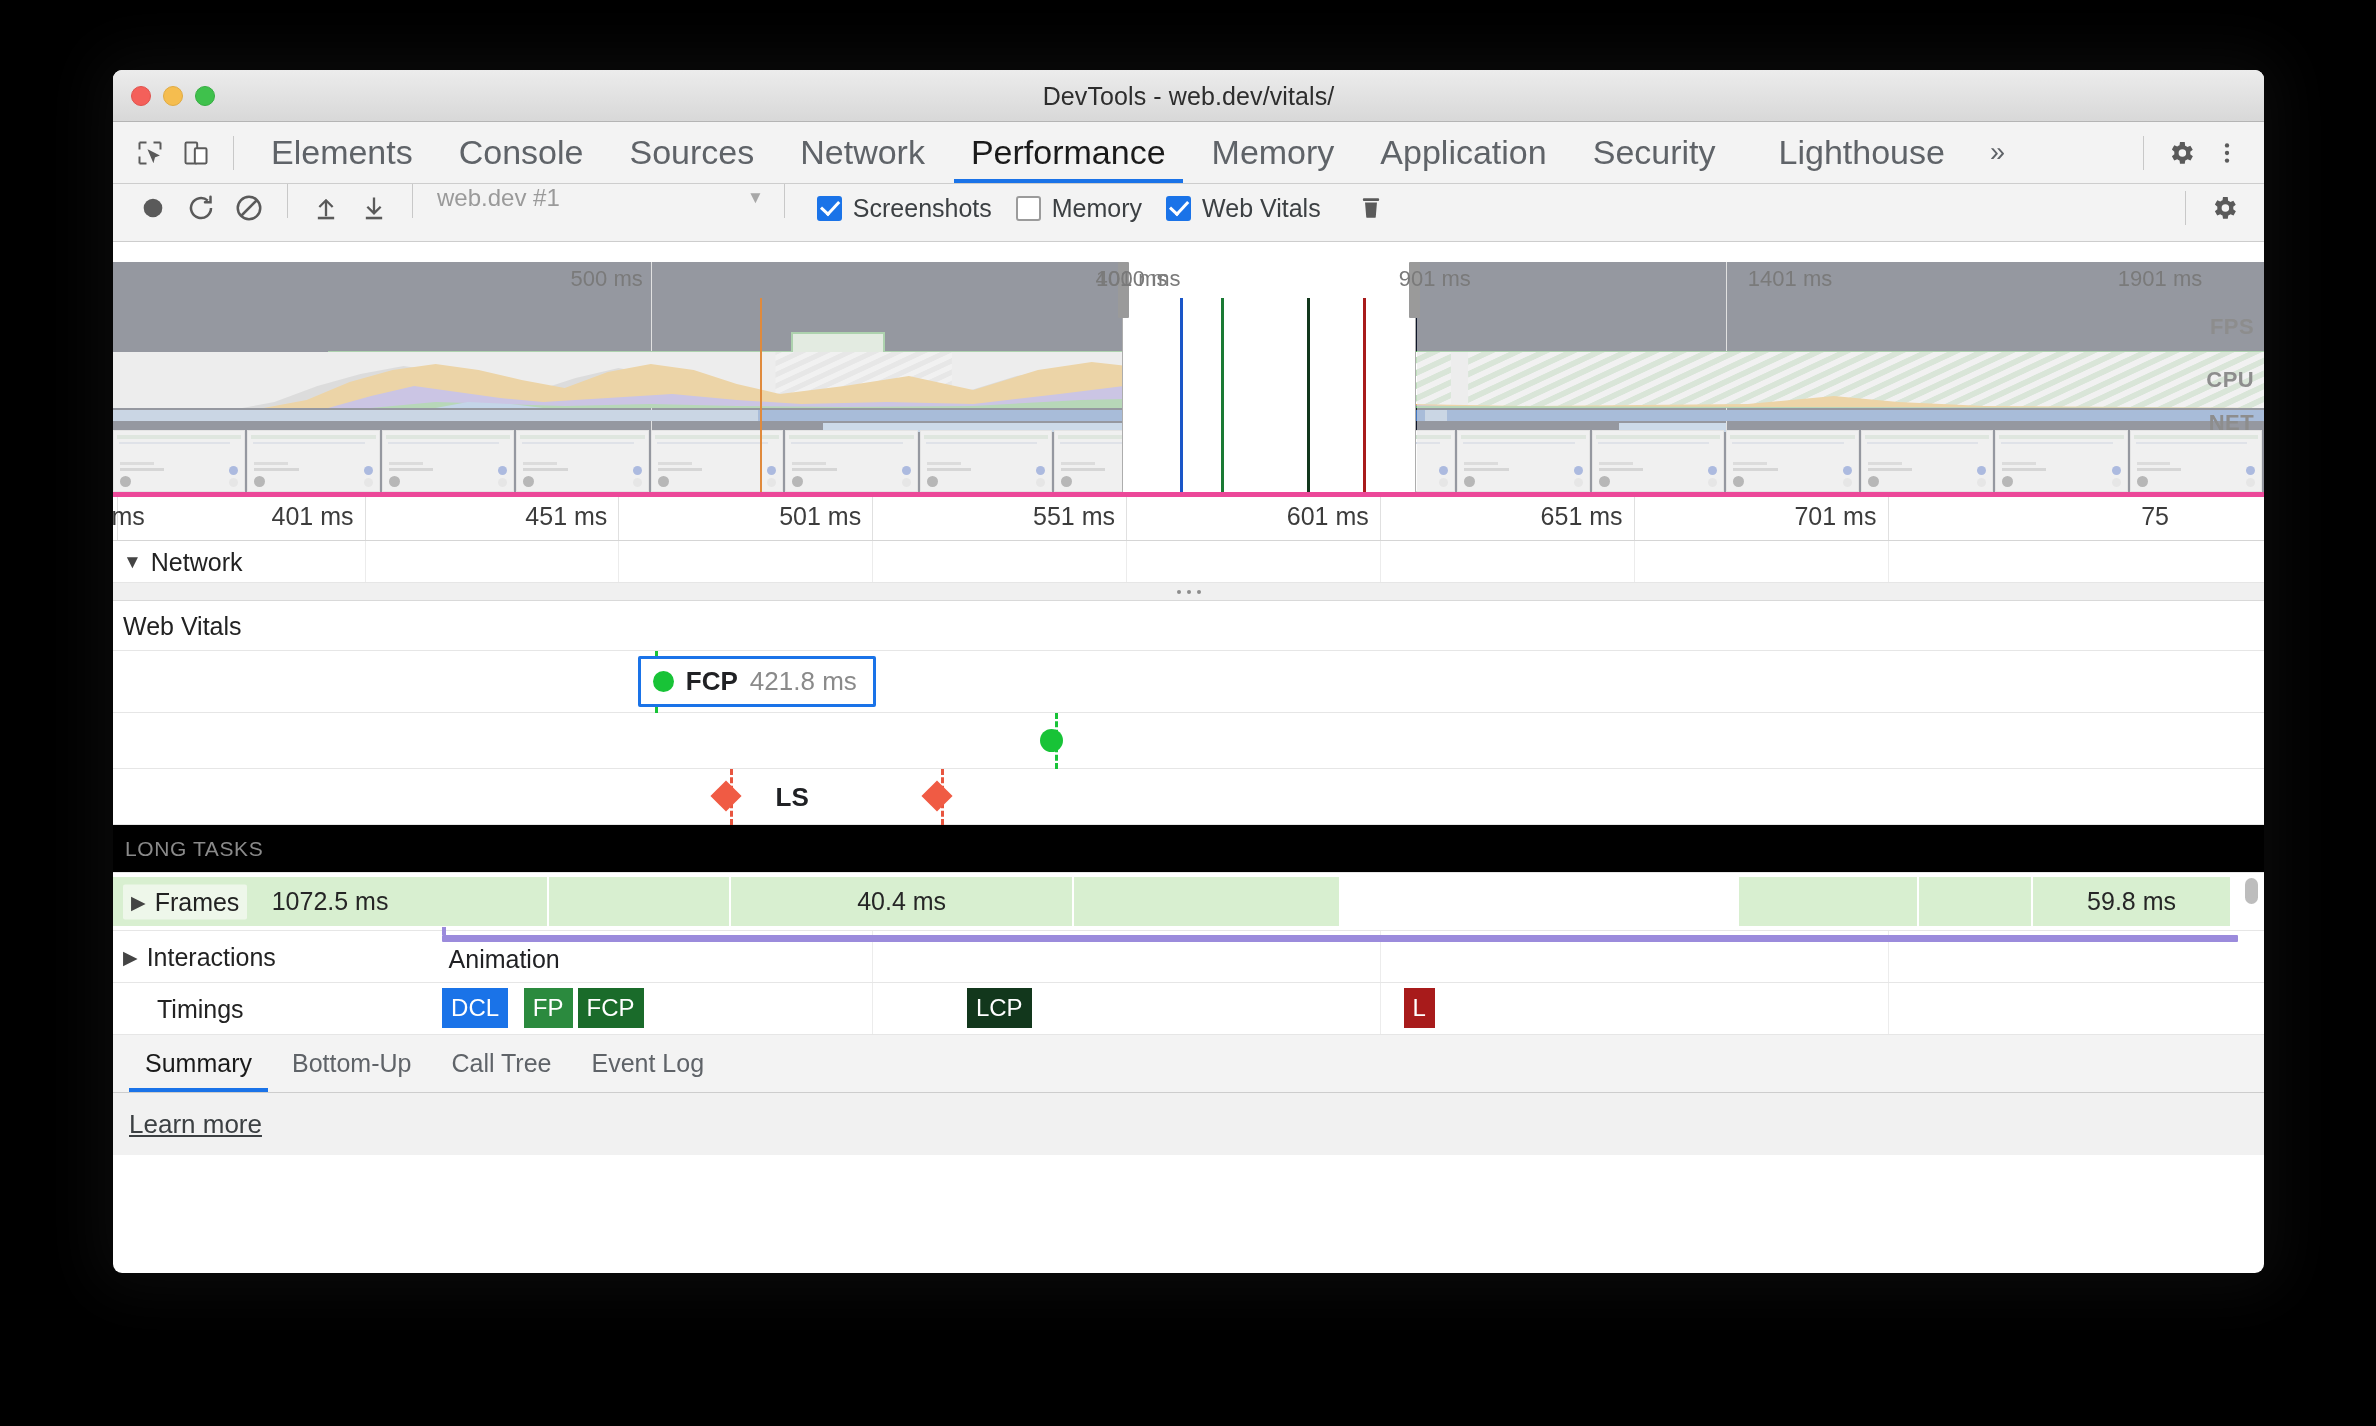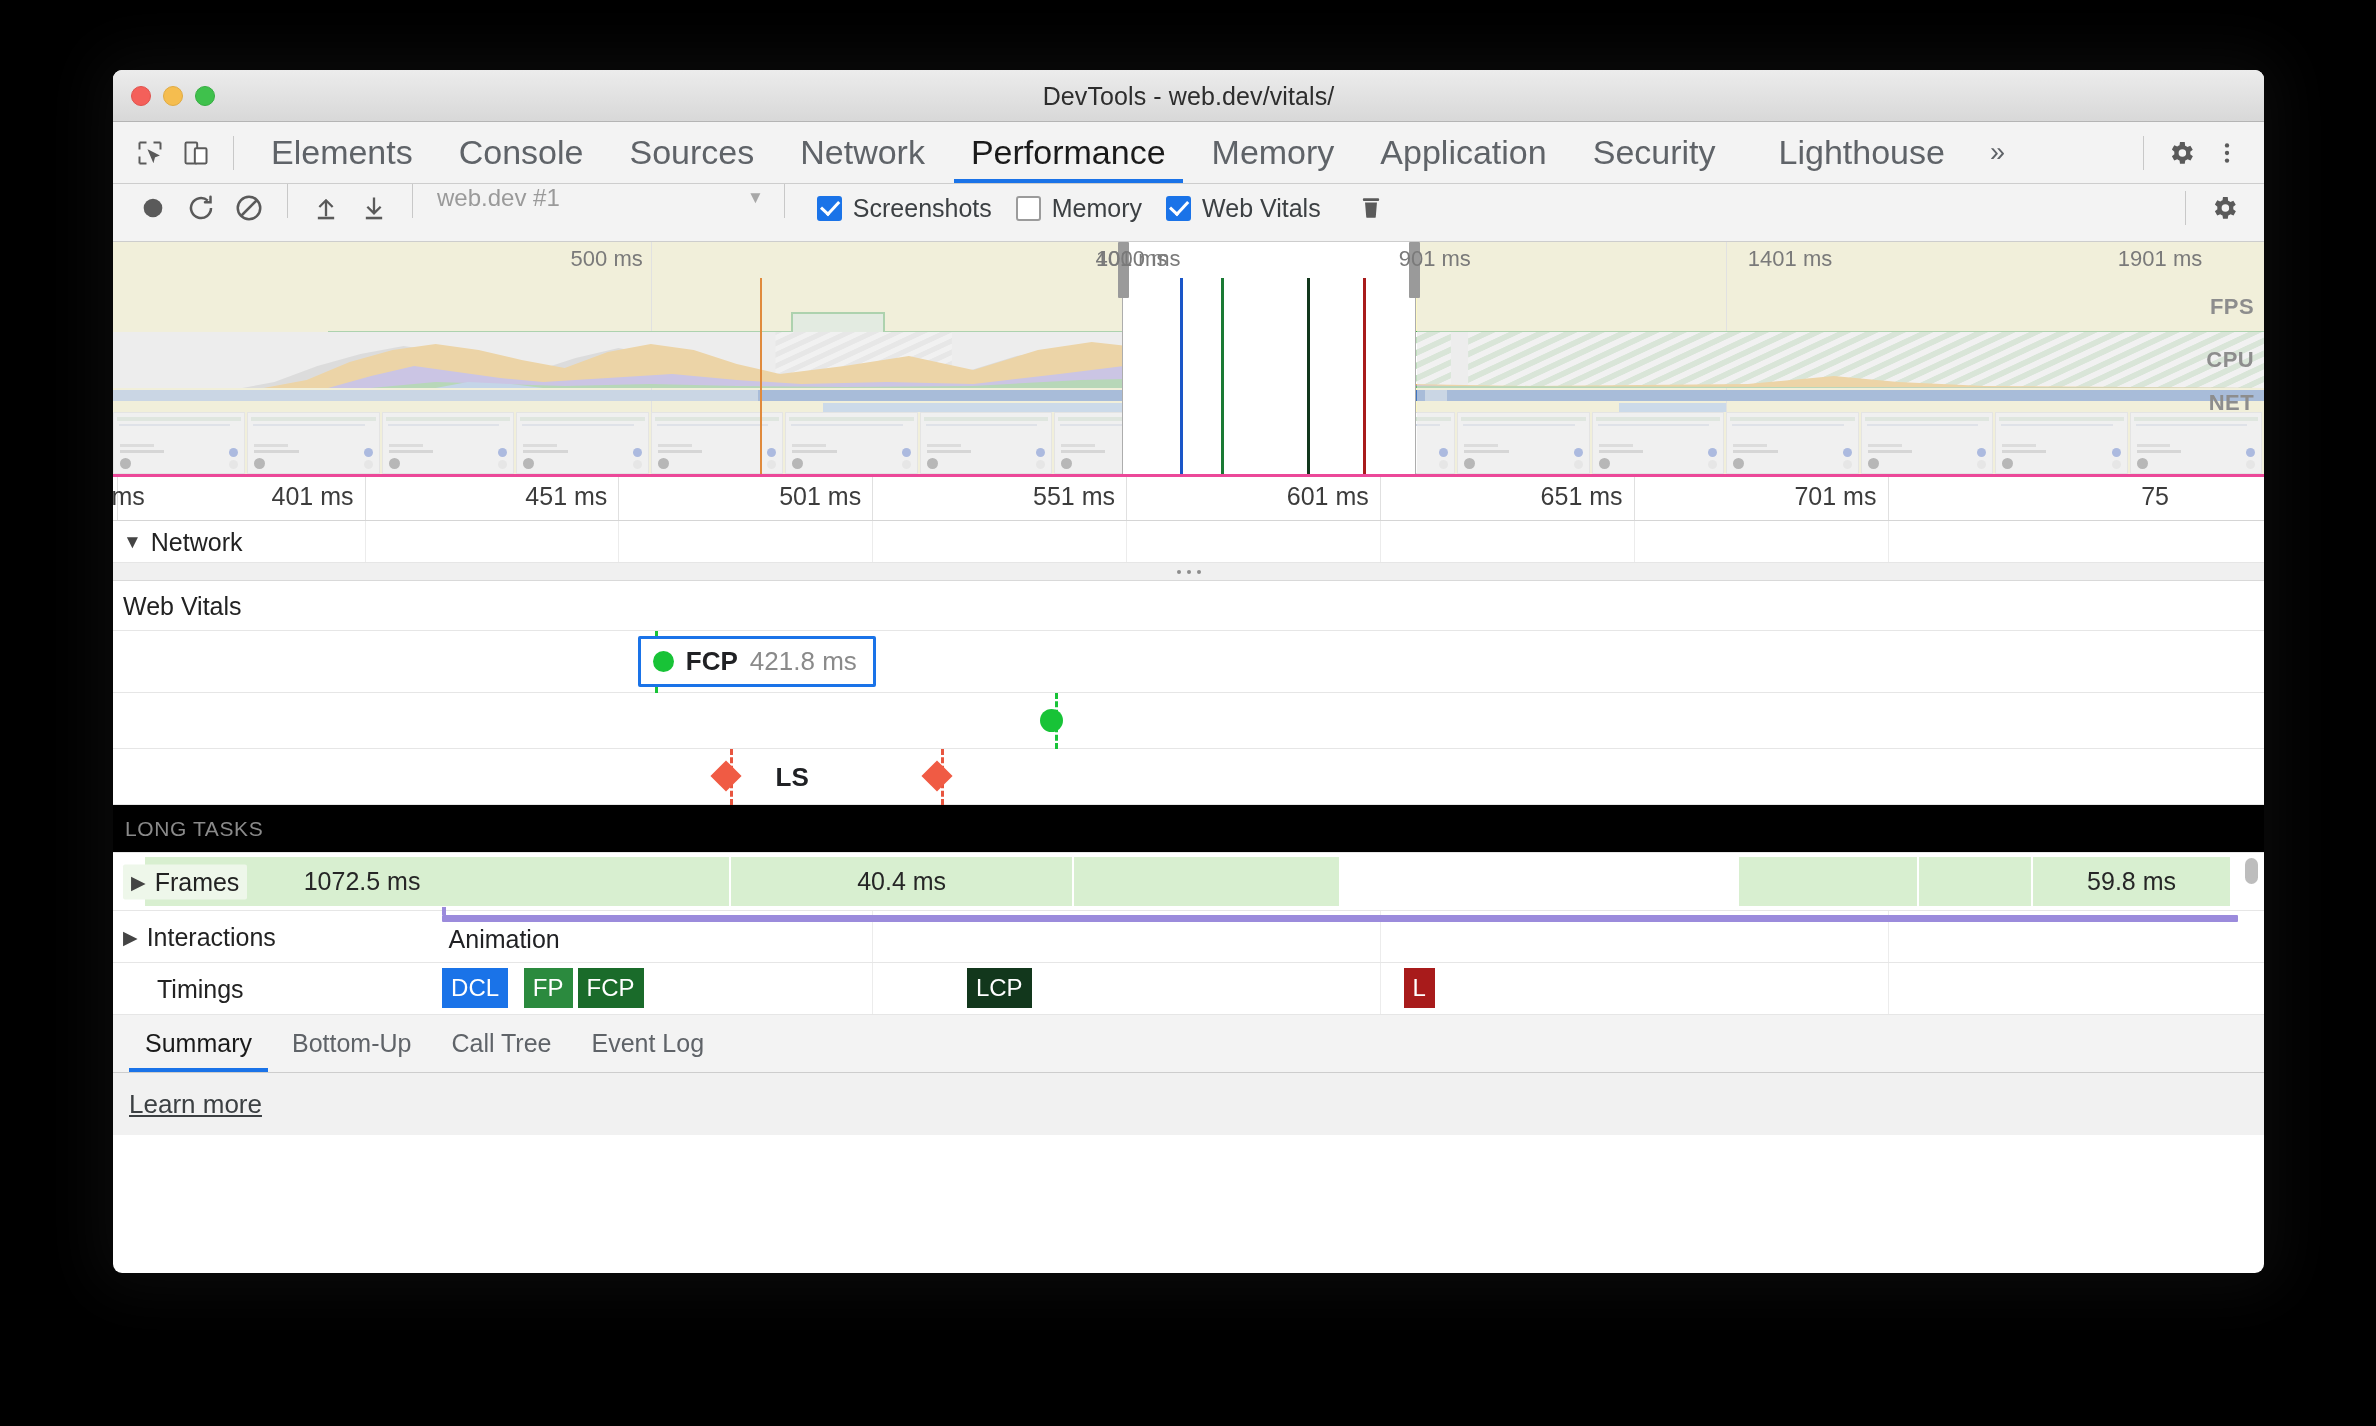--- a/index.html
+++ b/index.html
@@ -105,23 +105,24 @@
     border: solid #fff; border-width: 0 3px 3px 0;
     transform: rotate(43deg) translate(-1px,-2px);
   }
   .cblabel { font-size: 25px; color: #3c4043; }
   .toolbar-right { margin-left: auto; display: flex; align-items: center; }
 
   
   .overview {
     position: relative;
     height: 235px;
-    background: #fef9c3;
-    border-bottom: 3px solid #ec4899;
+    background: #0f172a;
+    border-bottom: 5px solid #ec4899;
     overflow: hidden;
+    margin-top: 20px;
   }
   .ov-ruler { position: absolute; left:0; right:0; top:0; height: 36px; }
   .ov-tick {
     position: absolute; top: 0; height: 235px;
     border-left: 1px solid #d6d6d6;
   }
   .ov-tlabel {
     position: absolute; top: 4px; font-size: 22px; color: #7a7a7a;
     transform: translateX(-100%); padding-right: 8px; white-space: nowrap;
   }
@@ -693,21 +694,21 @@
         <div class="ls-label" style="left:30.8%;top:13px;">LS</div>
         <div class="diamond" style="left:37.8%;top:16px;"></div>
       </div>
 
       <div class="row" style="height:48px;background:#000000;padding-left:36px;">
         <div class="sectiontitle">LONG TASKS</div>
       </div>
 
       <div class="row" style="height:58px;">
         <div class="frames-band" style="left:0;right:34px;">
-          <div class="frame-cell" style="left:0;width:20.6%;margin-left:32px;">
+          <div class="frame-cell" style="left:0;width:20.6%;">
             <span>1072.5 ms</span>
           </div>
           <div class="frame-cell" style="left:20.6%;width:8.6%;"></div>
           <div class="frame-cell" style="left:29.2%;width:16.2%;">
             <span>40.4 ms</span>
           </div>
           <div class="frame-cell" style="left:45.4%;width:12.6%;"></div>
           <div class="frame-cell" style="left:76.8%;width:8.5%;"></div>
           <div class="frame-cell" style="left:85.3%;width:5.4%;"></div>
           <div class="frame-cell" style="left:90.7%;width:9.3%;border-right:none;">

